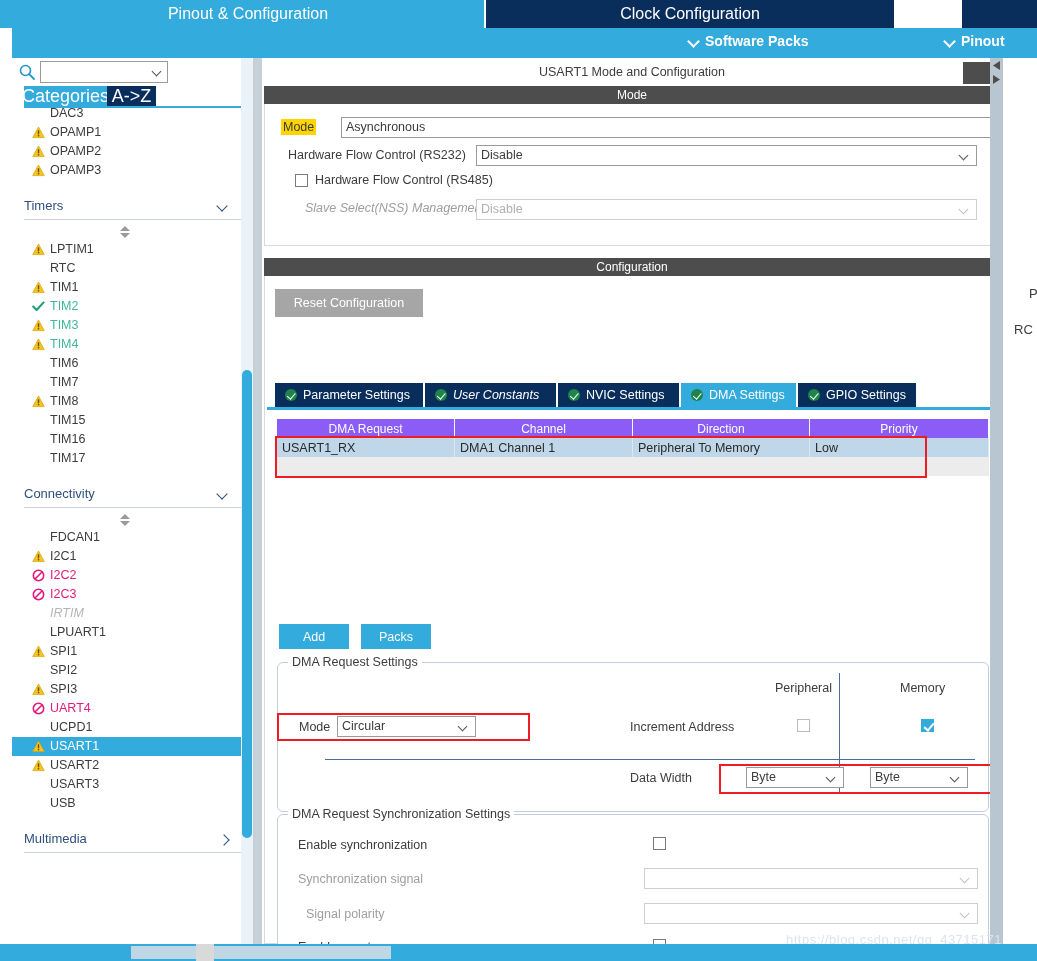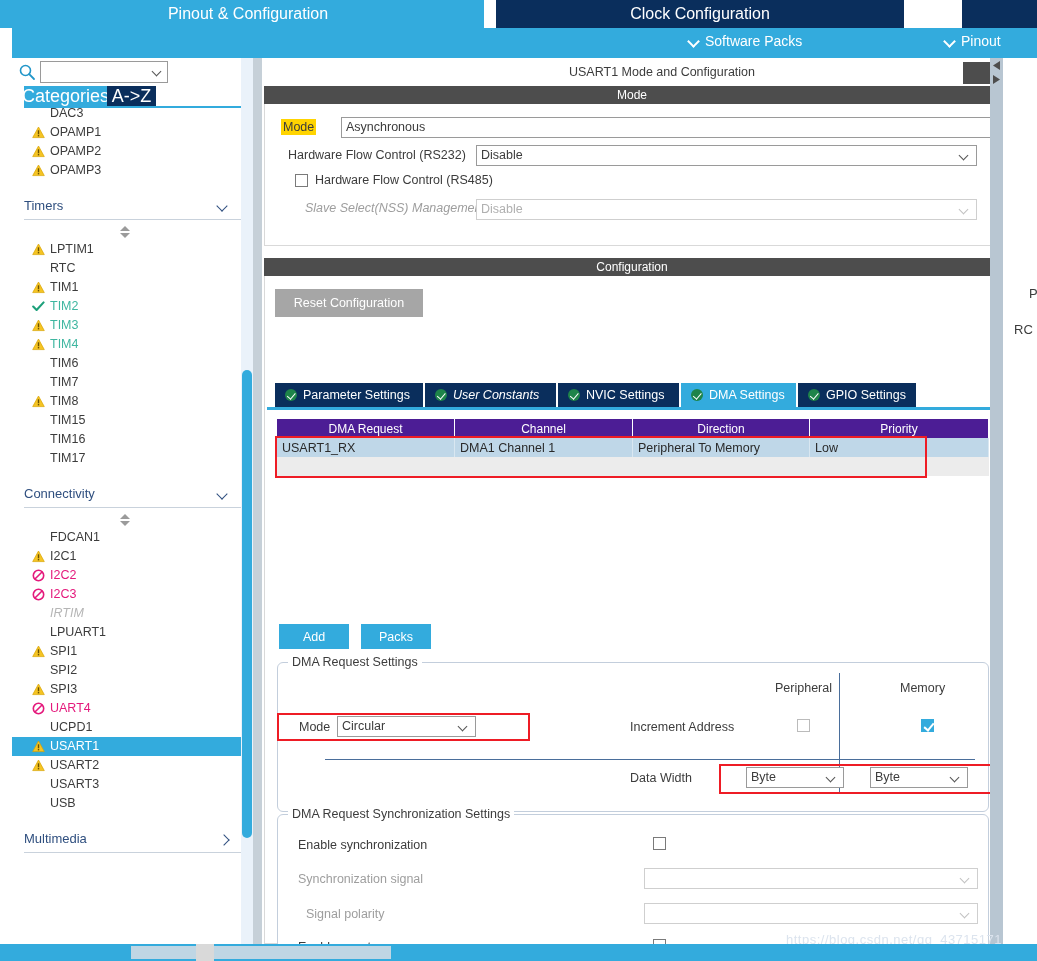--- a/index.html
+++ b/index.html
@@ -15,31 +15,31 @@
   #root { position: relative; width: 1037px; height: 961px; }
 
   
   .topbar { position:absolute; left:0; top:0; width:1037px; height:28px; }
   .tab-main {
     position:absolute; top:0; height:28px;
     display:flex; align-items:center; justify-content:center;
     color:#ffffff; font-size:16px;
   }
   .tab-pinout { left:12px; width:472px; background:#33ABDD; }
-  .tab-clock  { left:496px; width:408px; background:#0A2E5C; }
+  .tab-clock  { left:486px; width:408px; background:#0A2E5C; }
   .tab-extra  { left:962px; width:75px; background:#0A2E5C; }
 
   .blueband {
     position:absolute; left:12px; top:28px; width:1025px; height:30px;
     background:#33ABDD;
   }
   .band-left-fill { position:absolute; left:0; top:28px; width:12px; height:30px; background:#ffffff; }
   .band-item {
     position:absolute; top:33px; color:#ffffff; font-size:14px;
-    display:flex; align-items:center; gap:6px; white-space:nowrap;
+    display:flex; align-items:center; gap:6px; white-space:nowrap;font-weight:bold;
   }
   .band-sp { left:688px; }
   .band-pin { left:944px; }
   .chev-d { display:inline-block; width:11px; height:11px; position:relative; }
   .chev-d::before {
     content:""; position:absolute; left:1px; top:1px;
     width:7px; height:7px;
     border-right:2px solid #fff; border-bottom:2px solid #fff;
     transform: rotate(45deg);
   }
@@ -146,21 +146,20 @@
   }
 
   
   .mainpanel {
     position:absolute; left:262px; top:58px; width:740px; height:886px; background:#ffffff;
   }
   .main-title {
     position:absolute; left:0; top:0; width:740px; height:28px;
     line-height:28px; text-align:center; font-size:12.5px; color:#3c3c3c;
     background:#ffffff;
-    margin-left:30px;
   }
   .sec-header {
     position:absolute; left:2px; width:736px; height:18px; line-height:18px;
     background:#4D4D4D; color:#ffffff; text-align:center; font-size:12px;
   }
   .sec-mode   { top:28px; }
   .sec-config { top:200px; }
 
   .mode-box {
     position:absolute; left:2px; top:46px; width:736px; height:142px;
@@ -222,21 +221,21 @@
   .okdot::after {
     content:""; position:absolute; left:3.5px; top:2px; width:3.5px; height:6.5px;
     border-right:1.8px solid #ffffff; border-bottom:1.8px solid #ffffff;
     transform: rotate(40deg);
   }
 
   
   .dma-table { position:absolute; left:12px; top:143px; width:712px; }
   .dma-head { display:flex; height:19px; }
   .dma-head .th {
-    background:#4c1d95; color:#ffffff; font-size:12px;
+    background:#8b5cf6; color:#ffffff; font-size:12px;
     display:flex; align-items:center; justify-content:center;
     border-right:1px solid #ffffff;
   }
   .dma-body { height:38px; background:#ECECEC; }
   .dma-row { display:flex; height:19px; background:#BFD7E8; }
   .dma-row .td {
     font-size:12.5px; color:#2a2a2a; display:flex; align-items:center;
     padding-left:5px; border-right:1px solid #D9E7F1;
   }
   .c1 { width:178px; } .c2 { width:178px; } .c3 { width:177px; } .c4 { width:179px; }

